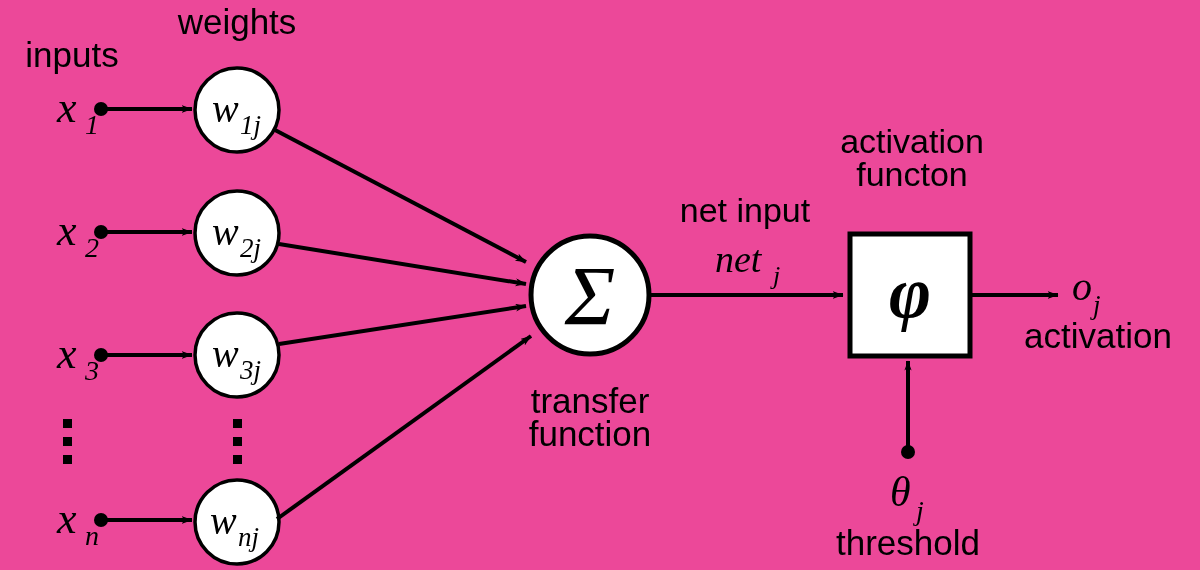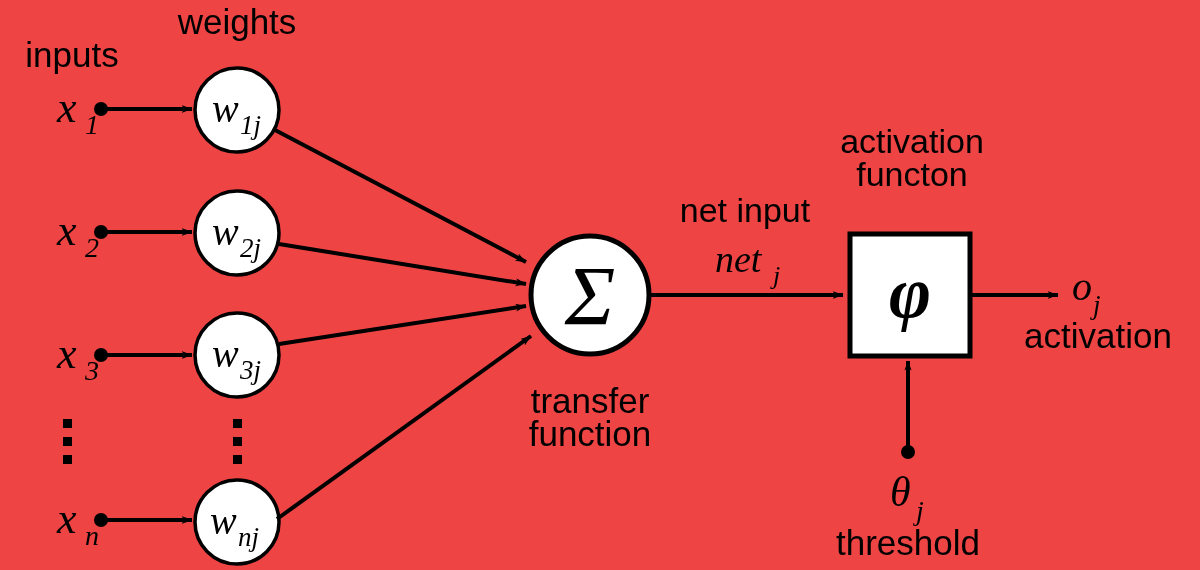--- a/index.html
+++ b/index.html
@@ -4,21 +4,21 @@
 <style>
   html, body {
     margin: 0;
     padding: 0;
     background: #ffffff;
   }
   #diagram-root {
     position: relative;
     width: 1200px;
     height: 570px;
-    background: #ef4444;
+    background: #ec4899;
     overflow: hidden;
     font-family: "Liberation Sans", sans-serif;
     text-decoration: underline;
   }
   svg#net-svg {
     position: absolute;
     left: 0;
     top: 0;
     width: 1200px;
     height: 570px;

